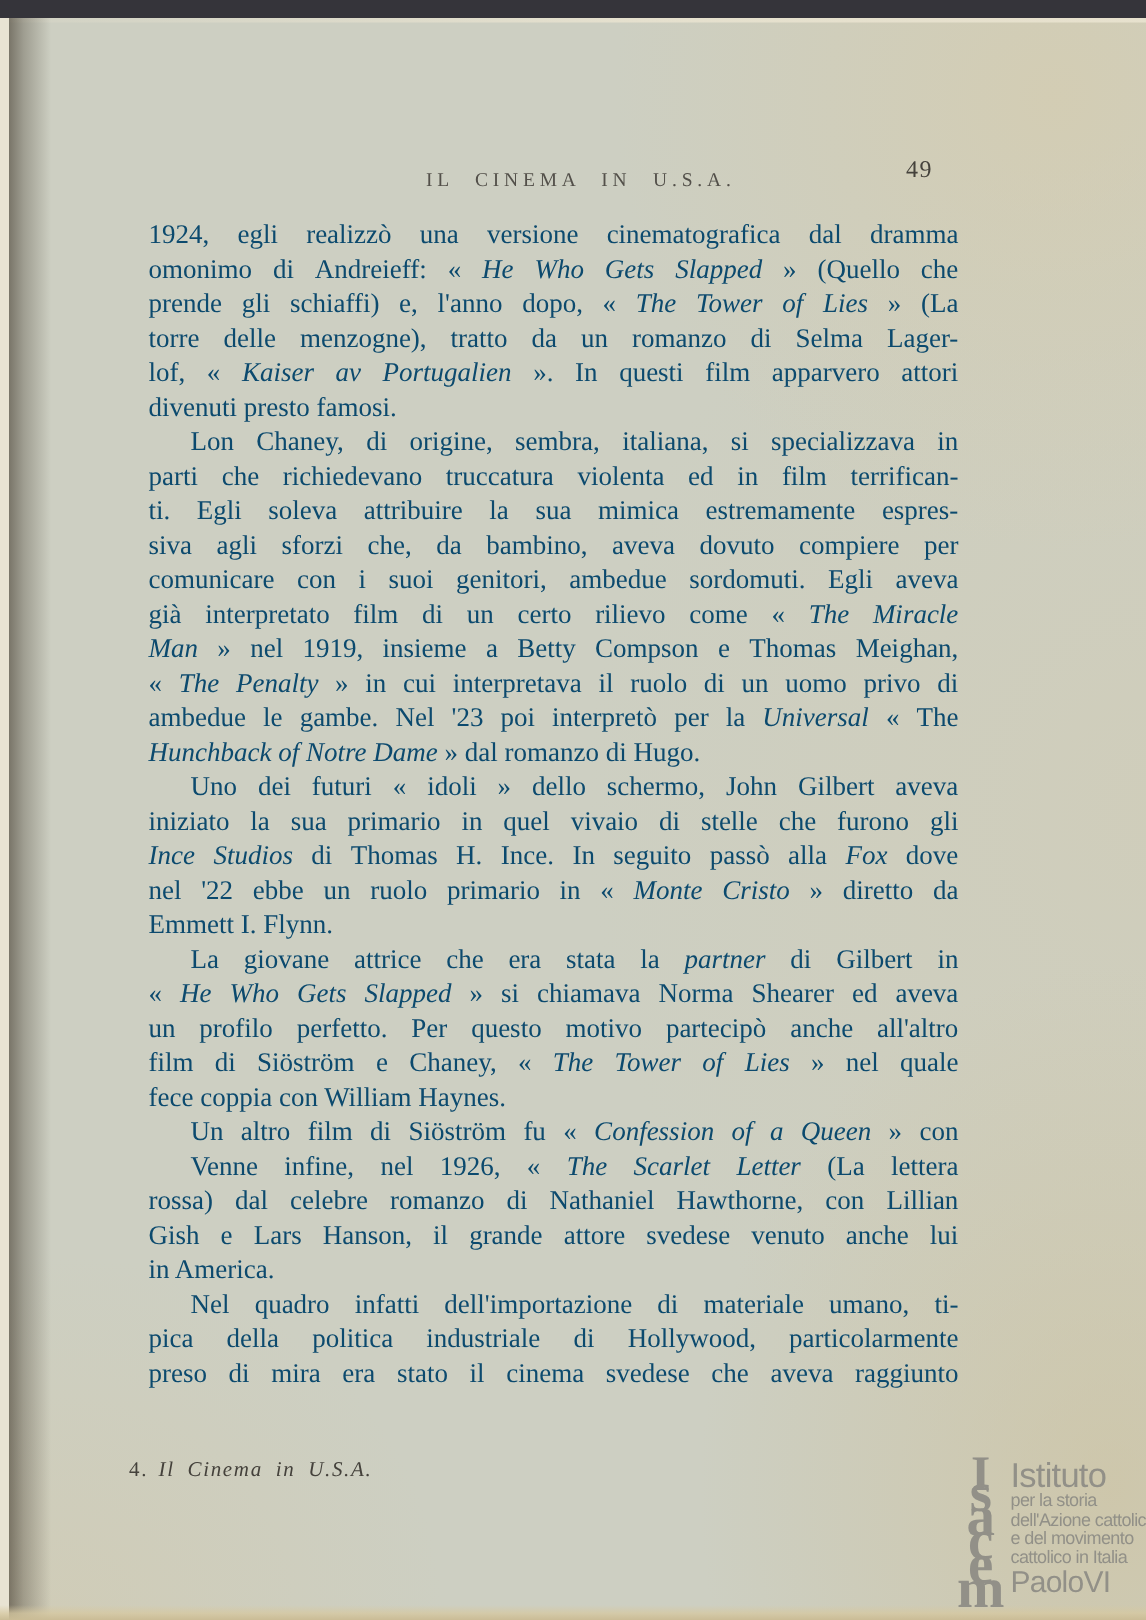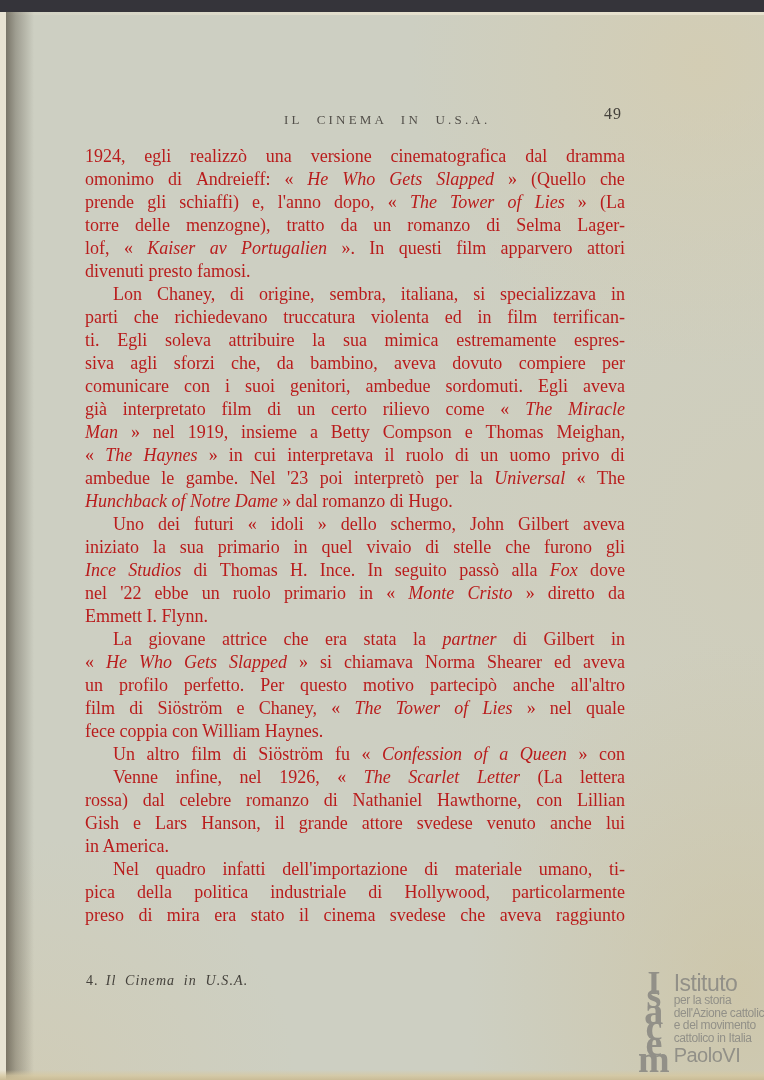--- a/index.html
+++ b/index.html
@@ -24,22 +24,22 @@
   }
   .bottom-edge-strip { position:absolute; left:0; bottom:0; width:764px; height:10px;
     background:linear-gradient(to bottom, rgba(212,198,160,0.0), rgba(214,200,160,0.75) 55%, #cabc96); }
 
   
   .running-head { position:absolute; top:112px; left:284px; font-size:13px; color:#53504a;
     letter-spacing:3.2px; word-spacing:8px; }
   .page-number { position:absolute; top:105px; left:604px; font-size:16px; color:#45423c; letter-spacing:1px; }
 
   
-  .textblock { position:absolute; top:145px; left:85px; width:540px;
-    font-size:18px; color:#b91c1c; }
+  .textblock { position:absolute; top:145px; left:99px; width:540px;
+    font-size:18px; color:#0c4a6e; }
   .ln { height:23px; line-height:23px; white-space:nowrap; }
   .ln.j { display:flex; justify-content:space-between; white-space:normal; }
   .ln.ind { padding-left:28px;text-align:center; }
   .it { font-style:italic; }
 
   
   .footnote { position:absolute; top:973px; left:86px; font-size:14px; color:#44413b;
     letter-spacing:1.1px; word-spacing:4px; }
   .footnote .title { font-style:italic; margin-left:7px; }
 
@@ -215,21 +215,21 @@
           <span>a</span>
           <span>Betty</span>
           <span>Compson</span>
           <span>e</span>
           <span>Thomas</span>
           <span>Meighan,</span>
         </div>
         <div class="ln j">
           <span>«</span>
           <span class="it">The</span>
-          <span class="it">Haynes</span>
+          <span class="it">Penalty</span>
           <span>»</span>
           <span>in</span>
           <span>cui</span>
           <span>interpretava</span>
           <span>il</span>
           <span>ruolo</span>
           <span>di</span>
           <span>un</span>
           <span>uomo</span>
           <span>privo</span>

